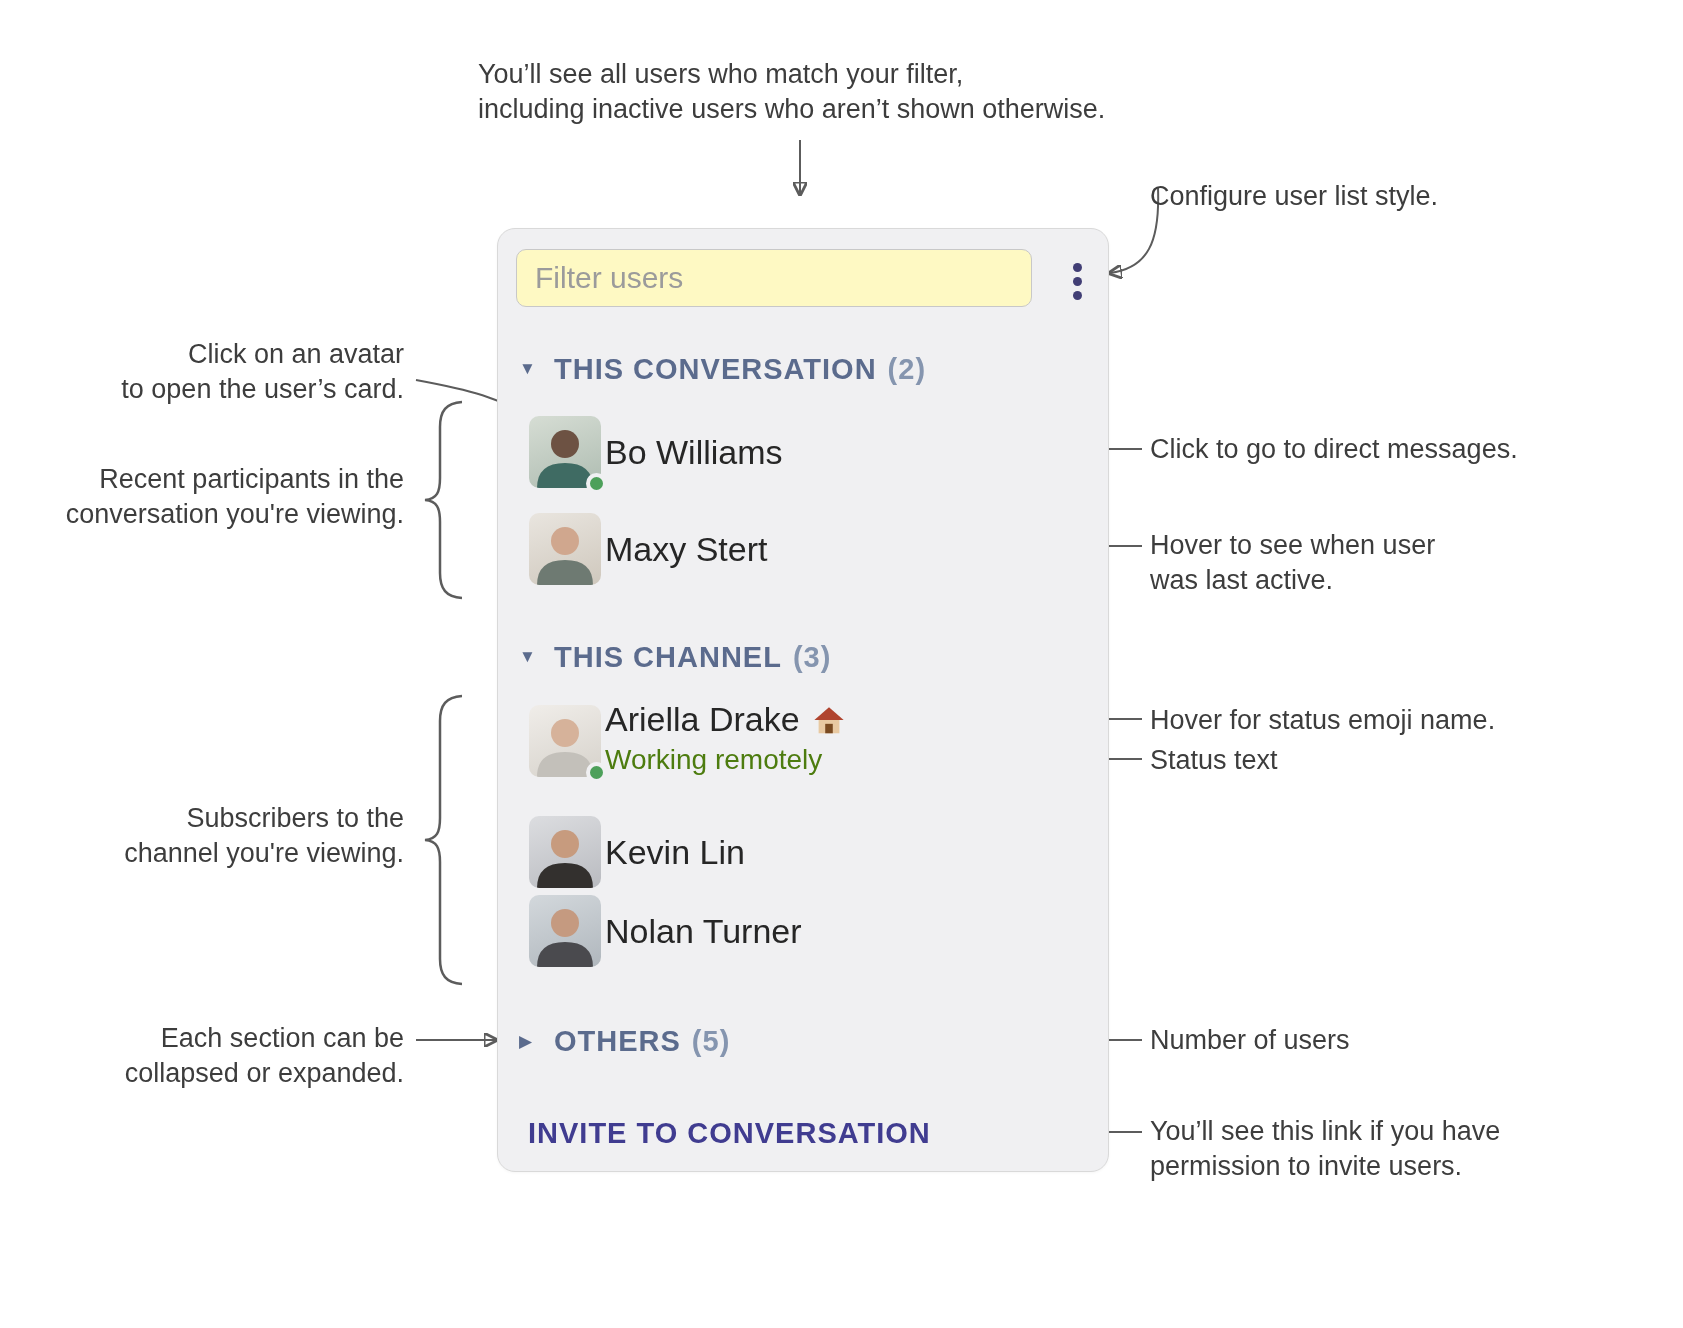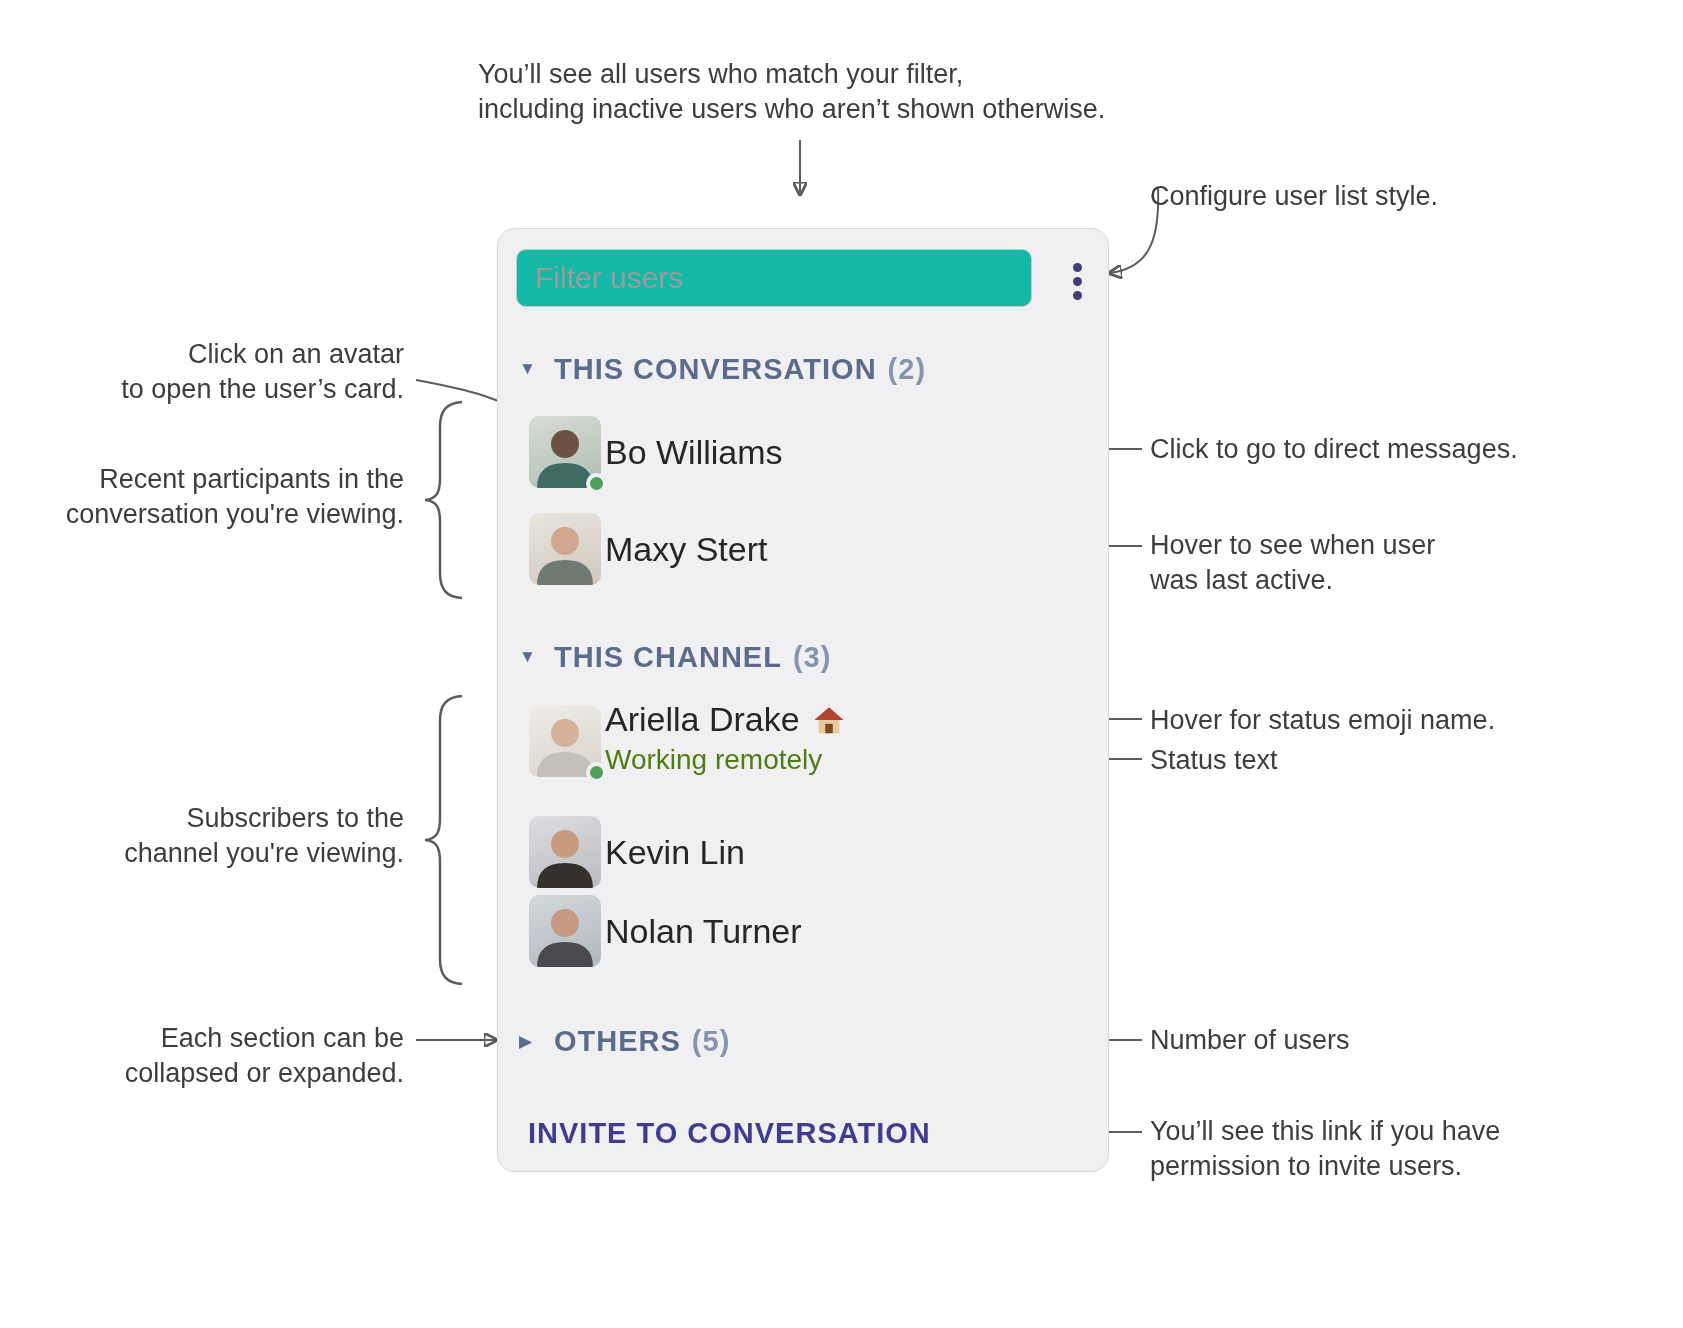--- a/index.html
+++ b/index.html
@@ -12,21 +12,21 @@
   .overlay path.brace { stroke-width:2.5; }
 
   
   .annotation { position:absolute; z-index:2; font-size:27px; line-height:35px; color:#3d3d3d; white-space:pre-line; }
   .ann-right-align { text-align:right; }
 
   
   .panel { position:absolute; left:497px; top:228px; width:612px; height:944px; background:#f0f0f2;
            border:1px solid #d9d9d9; border-radius:18px; z-index:2; box-shadow:0 1px 3px rgba(0,0,0,0.04); }
 
-  .filter-input { position:absolute; left:18px; top:20px; width:516px; height:58px; background:#14b8a6;
+  .filter-input { position:absolute; left:18px; top:20px; width:516px; height:58px; background:#fef9c3;
                   border:1.5px solid #c8c8c8; border-radius:10px; font-family:inherit; font-size:30px;
                   color:#333333; padding:0 18px; outline:none; }
   .filter-input::placeholder { color:#9b9b9b; }
 
   .menu-dots { position:absolute; left:566px; top:28px; width:26px; height:48px; display:flex; flex-direction:column;
                align-items:center; justify-content:center; gap:5px; cursor:pointer; }
   .menu-dots .dot-i { width:9px; height:9px; border-radius:50%; background:#413e75; }
 
   .section-header { position:absolute; left:21px; display:flex; align-items:center; height:36px; cursor:pointer; }
   .tri { width:24px; font-size:17px; color:#5b6b8d; flex:0 0 auto; margin-right:11px; }

